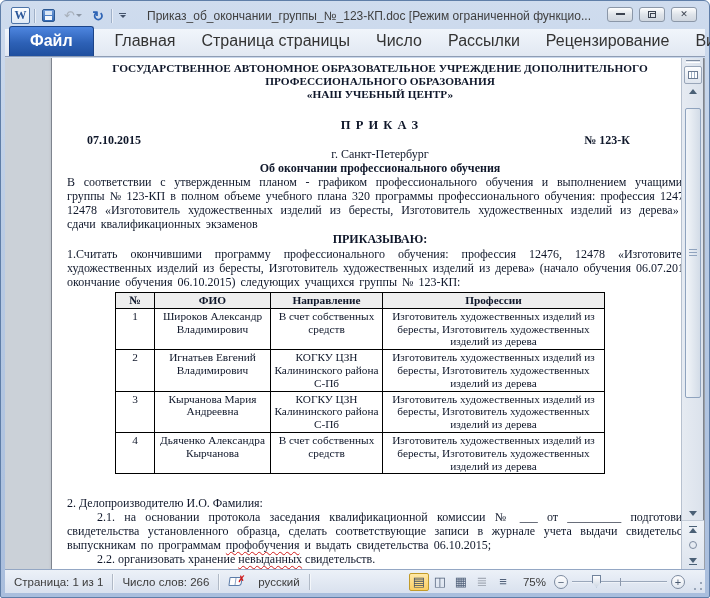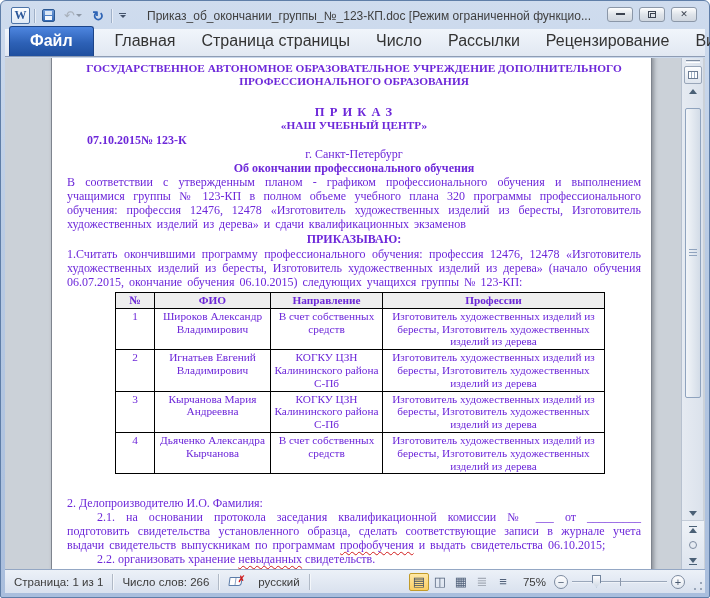--- a/index.html
+++ b/index.html
@@ -43,29 +43,29 @@
   .tab { font-size:16px; color:#333; padding:5px 13px 6px 13px; white-space:nowrap; }
   .tab-file { background:linear-gradient(#4e86e0 0%,#2d61b6 55%,#1f4f9f 100%); color:#fff; font-weight:bold;
     border-radius:3px 3px 0 0; border:1px solid #1c4488; border-bottom:none; padding:5px 20px 6px 20px; margin-left:4px; margin-right:8px; }
   .tabrow-right { margin-left:auto; display:flex; align-items:center; gap:8px; padding:0 8px 4px 0; }
   .chevron-collapse svg { display:block; }
   .help-button { width:16px; height:16px; border-radius:50%; background:linear-gradient(#6aa3e8,#2f6cc0);
     border:1px solid #24549b; color:#fff; font-weight:bold; font-size:11px; text-align:center; line-height:14px; }
 
   
   .docarea { position:absolute; top:57px; left:4px; right:4px; height:511px; background:#cbd1d8; overflow:hidden; }
-  .page { position:absolute; left:46px; top:-4px; width:601px; height:540px; background:#fff;
+  .page { position:absolute; left:46px; top:-4px; width:653px; height:540px; background:#fff;
     border:1px solid #7e848e; border-top:none; box-shadow:2px 2px 4px rgba(60,66,76,.45);
-    padding:8px 10px 0 15px; font-family:"Liberation Serif",serif; font-size:12px; color:#6d28d9; line-height:14px; }
+    padding:8px 10px 0 15px; font-family:"Liberation Serif",serif; font-size:12px; color:#0f172a; line-height:14px; }
 
   .doc-center { text-align:center; }
   .doc-bold { font-weight:bold; }
   .org-header { font-weight:bold; font-size:11.3px; line-height:13px; }
   .order-title { font-weight:bold; font-size:12.5px; margin-top:17px; letter-spacing:1px; }
-  .date-line { display:flex; justify-content:flex-start; padding:1px 63px 0 20px; }
+  .date-line { display:flex; justify-content:space-between; padding:1px 63px 0 20px; }
   .subject-line { font-weight:bold; }
   .doc-par { text-align:justify; word-spacing:2px; }
   .prikaz-line { font-weight:bold; margin:1px 0; }
   .misspelled { text-decoration:underline; text-decoration-style:wavy; text-decoration-color:#d11a1a; text-decoration-thickness:1px; text-underline-offset:2px; }
   .indent1 { text-indent:30px; }
 
   table.doc-table { border-collapse:collapse; margin:3px 0 0 48px; width:489px; table-layout:fixed;
     font-size:11.3px; line-height:12.8px; }
   .doc-table th, .doc-table td { border:1px solid #000; text-align:center; vertical-align:top; padding:1px 2px; }
   .doc-table th { background:#eeeeee; font-weight:bold; }
@@ -177,22 +177,22 @@
           </svg>
       </div>
       <div class="help-button">?</div>
     </div>
   </div>
 
   <div class="docarea">
     <div class="page">
       <div class="doc-center org-header">ГОСУДАРСТВЕННОЕ АВТОНОМНОЕ ОБРАЗОВАТЕЛЬНОЕ УЧРЕЖДЕНИЕ ДОПОЛНИТЕЛЬНОГО</div>
       <div class="doc-center org-header">ПРОФЕССИОНАЛЬНОГО ОБРАЗОВАНИЯ</div>
+      <div class="doc-center org-header">«НАШ УЧЕБНЫЙ ЦЕНТР»</div>
       <div class="doc-center order-title">П Р И К А З</div>
-      <div class="doc-center org-header">«НАШ УЧЕБНЫЙ ЦЕНТР»</div>
       <div class="date-line">
         <span class="doc-bold">07.10.2015</span>
         <span class="doc-bold">№ 123-К</span>
       </div>
       <div class="doc-center">г. Санкт-Петербург</div>
       <div class="doc-center subject-line">Об окончании профессионального обучения</div>
       <div class="doc-par">В соответствии с утвержденным планом - графиком профессионального обучения и выполнением учащимися группы № 123-КП в полном объеме учебного плана 320 программы профессионального обучения: профессия 12476, 12478 «Изготовитель художественных изделий из бересты, Изготовитель художественных изделий из дерева» и сдачи квалификационных экзаменов</div>
       <div class="doc-center prikaz-line">ПРИКАЗЫВАЮ:</div>
       <div class="doc-par">1.Считать окончившими программу профессионального обучения: профессия 12476, 12478 «Изготовитель художественных изделий из бересты, Изготовитель художественных изделий из дерева» (начало обучения 06.07.2015, окончание обучения 06.10.2015) следующих учащихся группы  № 123-КП:</div>
 

